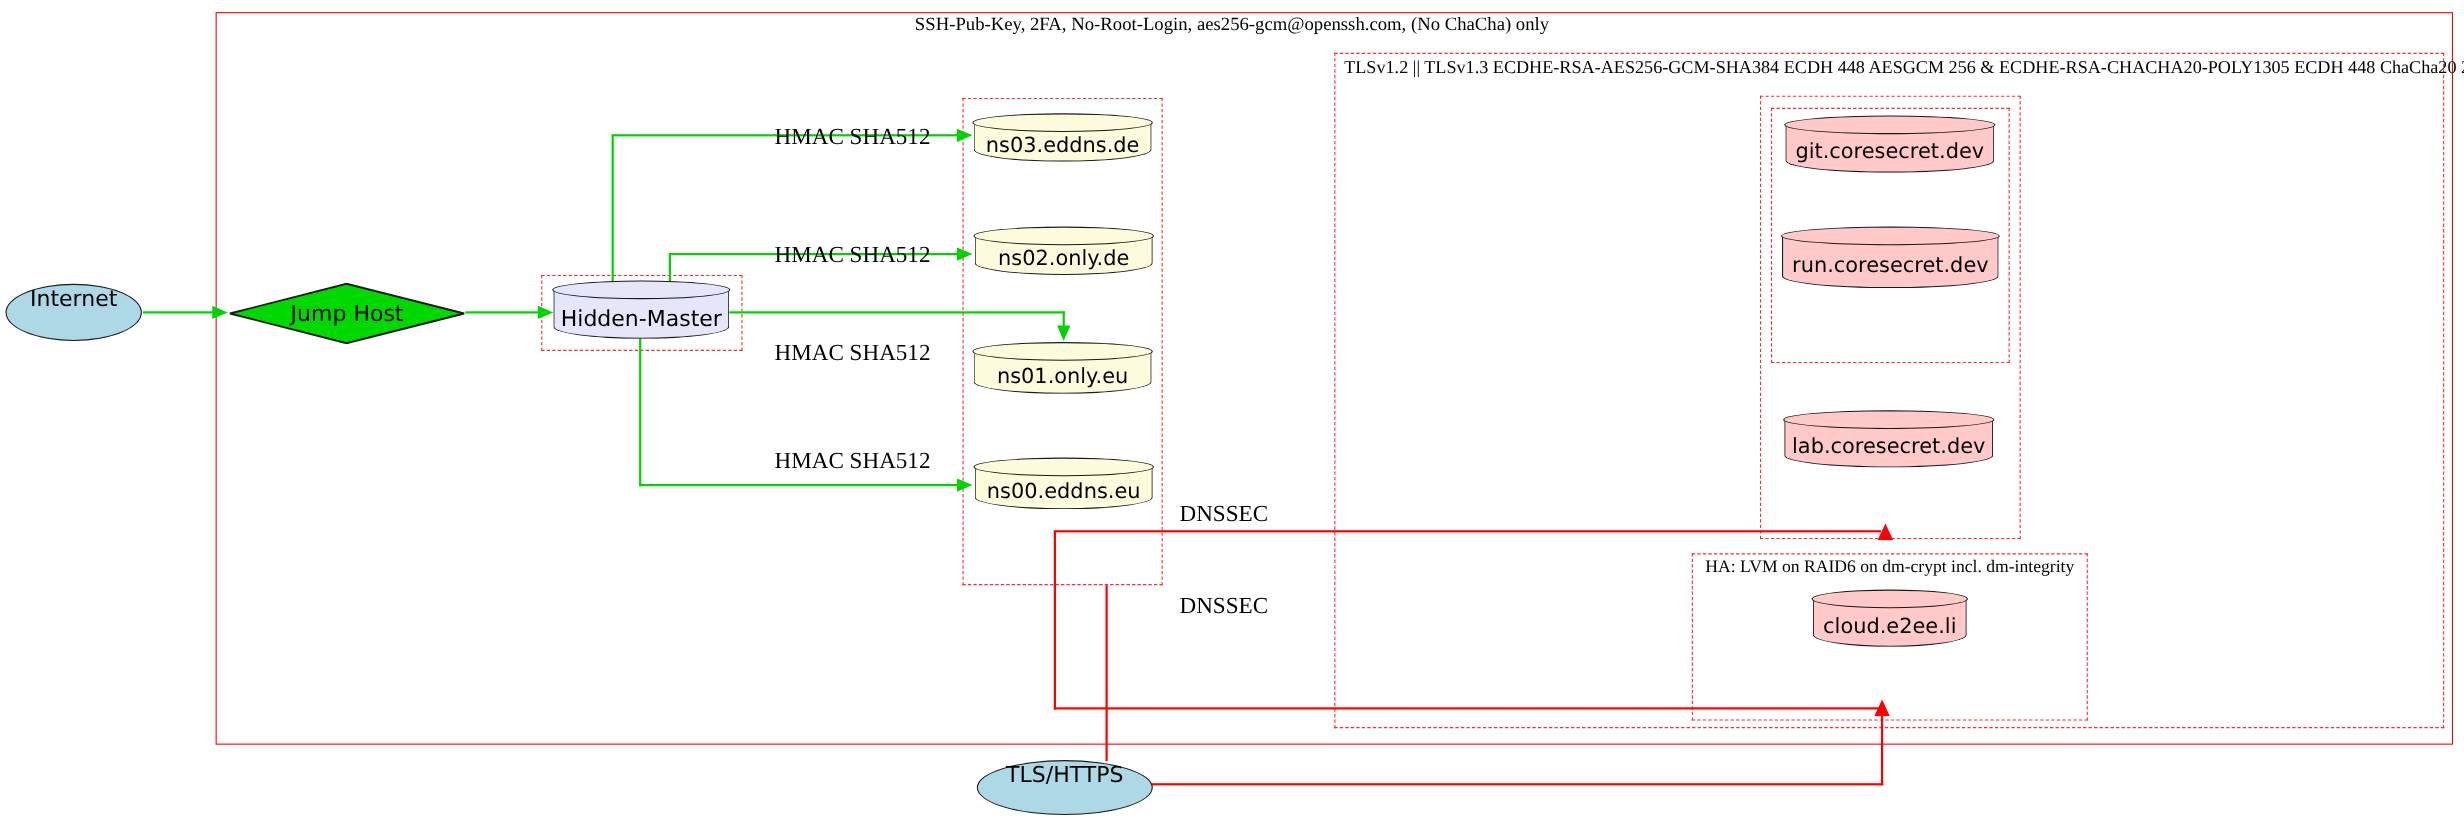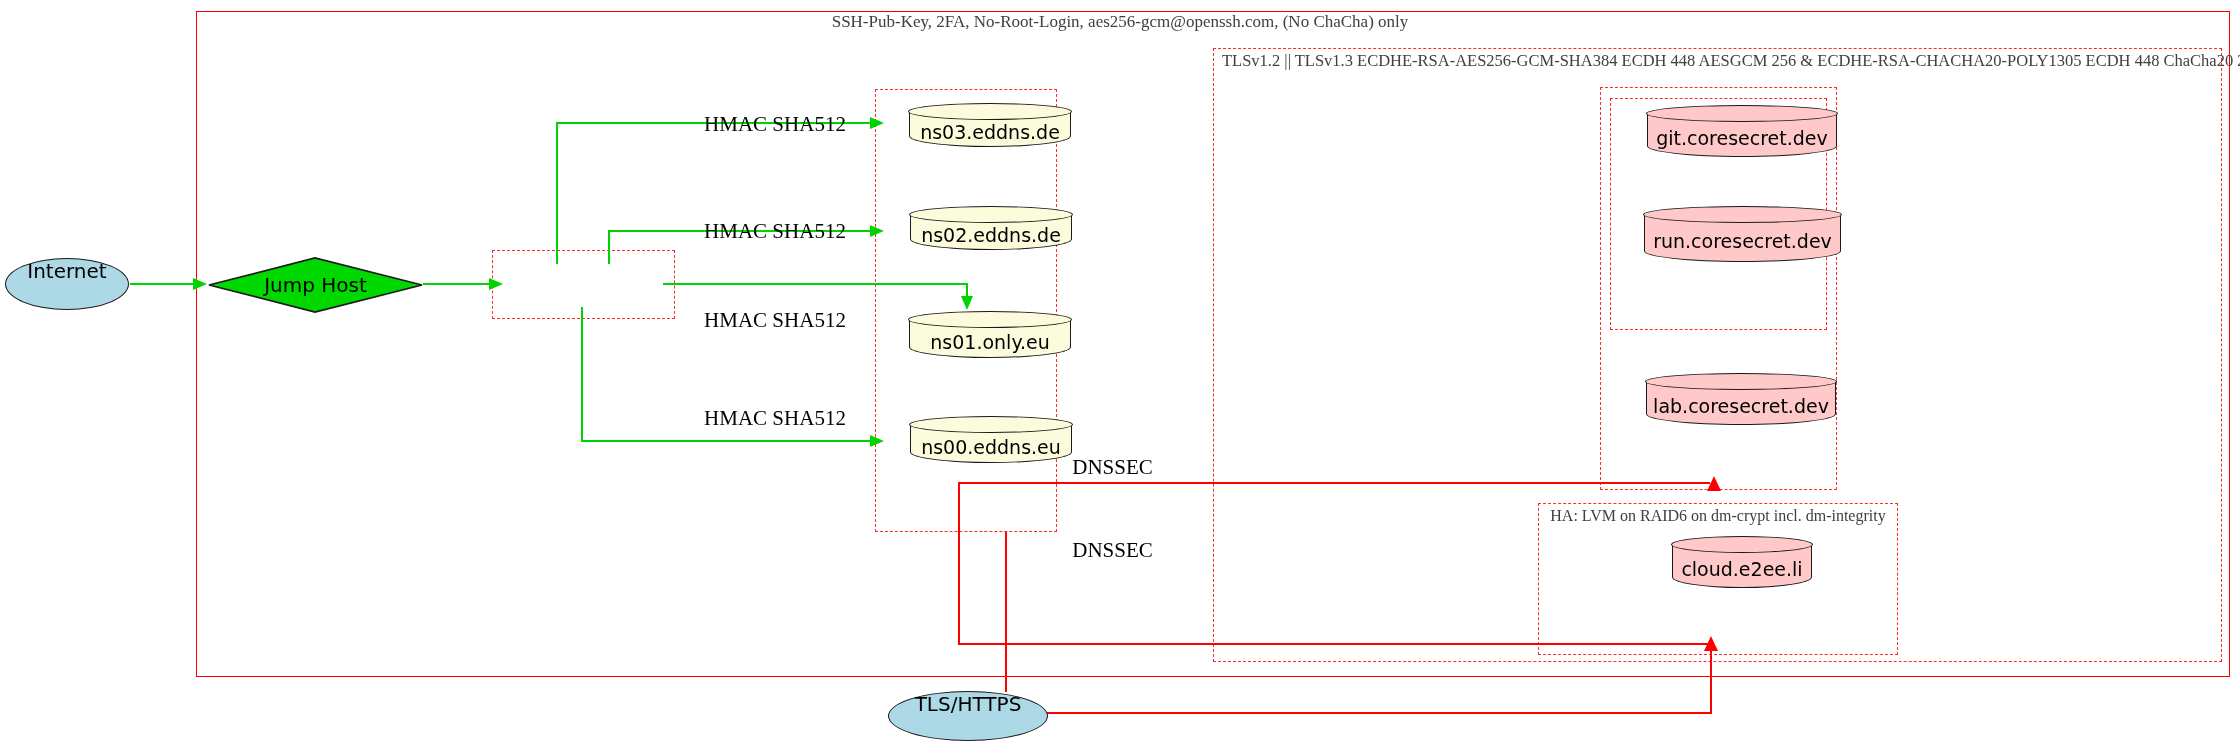--- a/index.html
+++ b/index.html
@@ -6,21 +6,21 @@
   #canvas{
     position:relative;width:2240px;height:744px;background:#ffffff;overflow:hidden;
     font-family:"DejaVu Sans","Liberation Sans",sans-serif;color:#000;
   }
   
   .box{position:absolute;box-sizing:border-box;}
   .solidbox{border:1.6px solid #ff0000;}
   .dashbox{border:1.7px dashed #ff2a2a;}
   .clabel{
     position:absolute;font-family:"Liberation Serif","DejaVu Serif",serif;
-    white-space:nowrap;color:#404040;
+    white-space:nowrap;color:#000000;
   }
   
   .seg{position:absolute;}
   .gseg{background:#00d400;}
   .rseg{background:#ff0000;}
   .arr{position:absolute;width:0;height:0;}
   .arr-r-g{border-top:6px solid transparent;border-bottom:6px solid transparent;border-left:14px solid #00d400;}
   .arr-d-g{border-left:6px solid transparent;border-right:6px solid transparent;border-top:14px solid #00d400;}
   .arr-u-r{border-left:7px solid transparent;border-right:7px solid transparent;border-bottom:15px solid #ff0000;}
   .elabel{
@@ -34,21 +34,21 @@
     display:flex;align-items:flex-start;justify-content:center;
     font-size:20px;box-sizing:border-box;
   }
   .ell-blue{background:#add8e6;}
   .diamond{position:absolute;display:flex;align-items:center;justify-content:center;}
   .diamond svg{position:absolute;left:0;top:0;width:100%;height:100%;}
   .diamond .node-label{font-size:20px;}
   .cyl{
     position:absolute;box-sizing:border-box;border:1.7px solid #1a1a1a;border-top:none;
     border-radius:0 0 50% 50% / 0 0 11px 11px;
-    display:flex;align-items:center;justify-content:center;padding-top:6px;margin-left:24px;
+    display:flex;align-items:center;justify-content:center;padding-top:6px;
   }
   .cyl::before{
     content:"";position:absolute;left:-1.7px;top:-9px;right:-1.7px;height:17px;
     border:1.7px solid #1a1a1a;border-radius:50%;background:inherit;box-sizing:border-box;
   }
   .cyl-lav{background:#e6e6fa;font-size:20px;}
   .cyl-yel{background:#fcfcdc;font-size:19px;}
   .cyl-pnk{background:#ffc9c9;font-size:19px;}
 </style>
 </head>
@@ -118,27 +118,30 @@
     <span class="node-label">Internet</span>
   </div>
 
   <div class="diamond" style="left:208px;top:257px;width:215px;height:56px;text-align:center;">
     <svg viewBox="0 0 215 56" preserveAspectRatio="none">
       <polygon points="1,28 107,1 214,28 107,55" fill="#00d900" stroke="#1a1a1a" stroke-width="1.7"></polygon>
     </svg>
     <span class="node-label">Jump Host</span>
   </div>
 
+  <div class="cyl cyl-lav" style="left:503px;top:264px;width:160px;height:44px;">
+    <span class="node-label">Hidden-Master</span>
+  </div>
 
   <div class="cyl cyl-yel" style="left:885px;top:112px;width:162px;height:35px;">
     <span class="node-label">ns03.eddns.de</span>
   </div>
 
   <div class="cyl cyl-yel" style="left:886px;top:215px;width:162px;height:35px;">
-    <span class="node-label">ns02.eddns.de</span>
+    <span class="node-label">ns02.only.de</span>
   </div>
 
   <div class="cyl cyl-yel" style="left:885px;top:320px;width:162px;height:38px;">
     <span class="node-label">ns01.only.eu</span>
   </div>
 
   <div class="cyl cyl-yel" style="left:886px;top:425px;width:162px;height:38px;">
     <span class="node-label">ns00.eddns.eu</span>
   </div>
 

